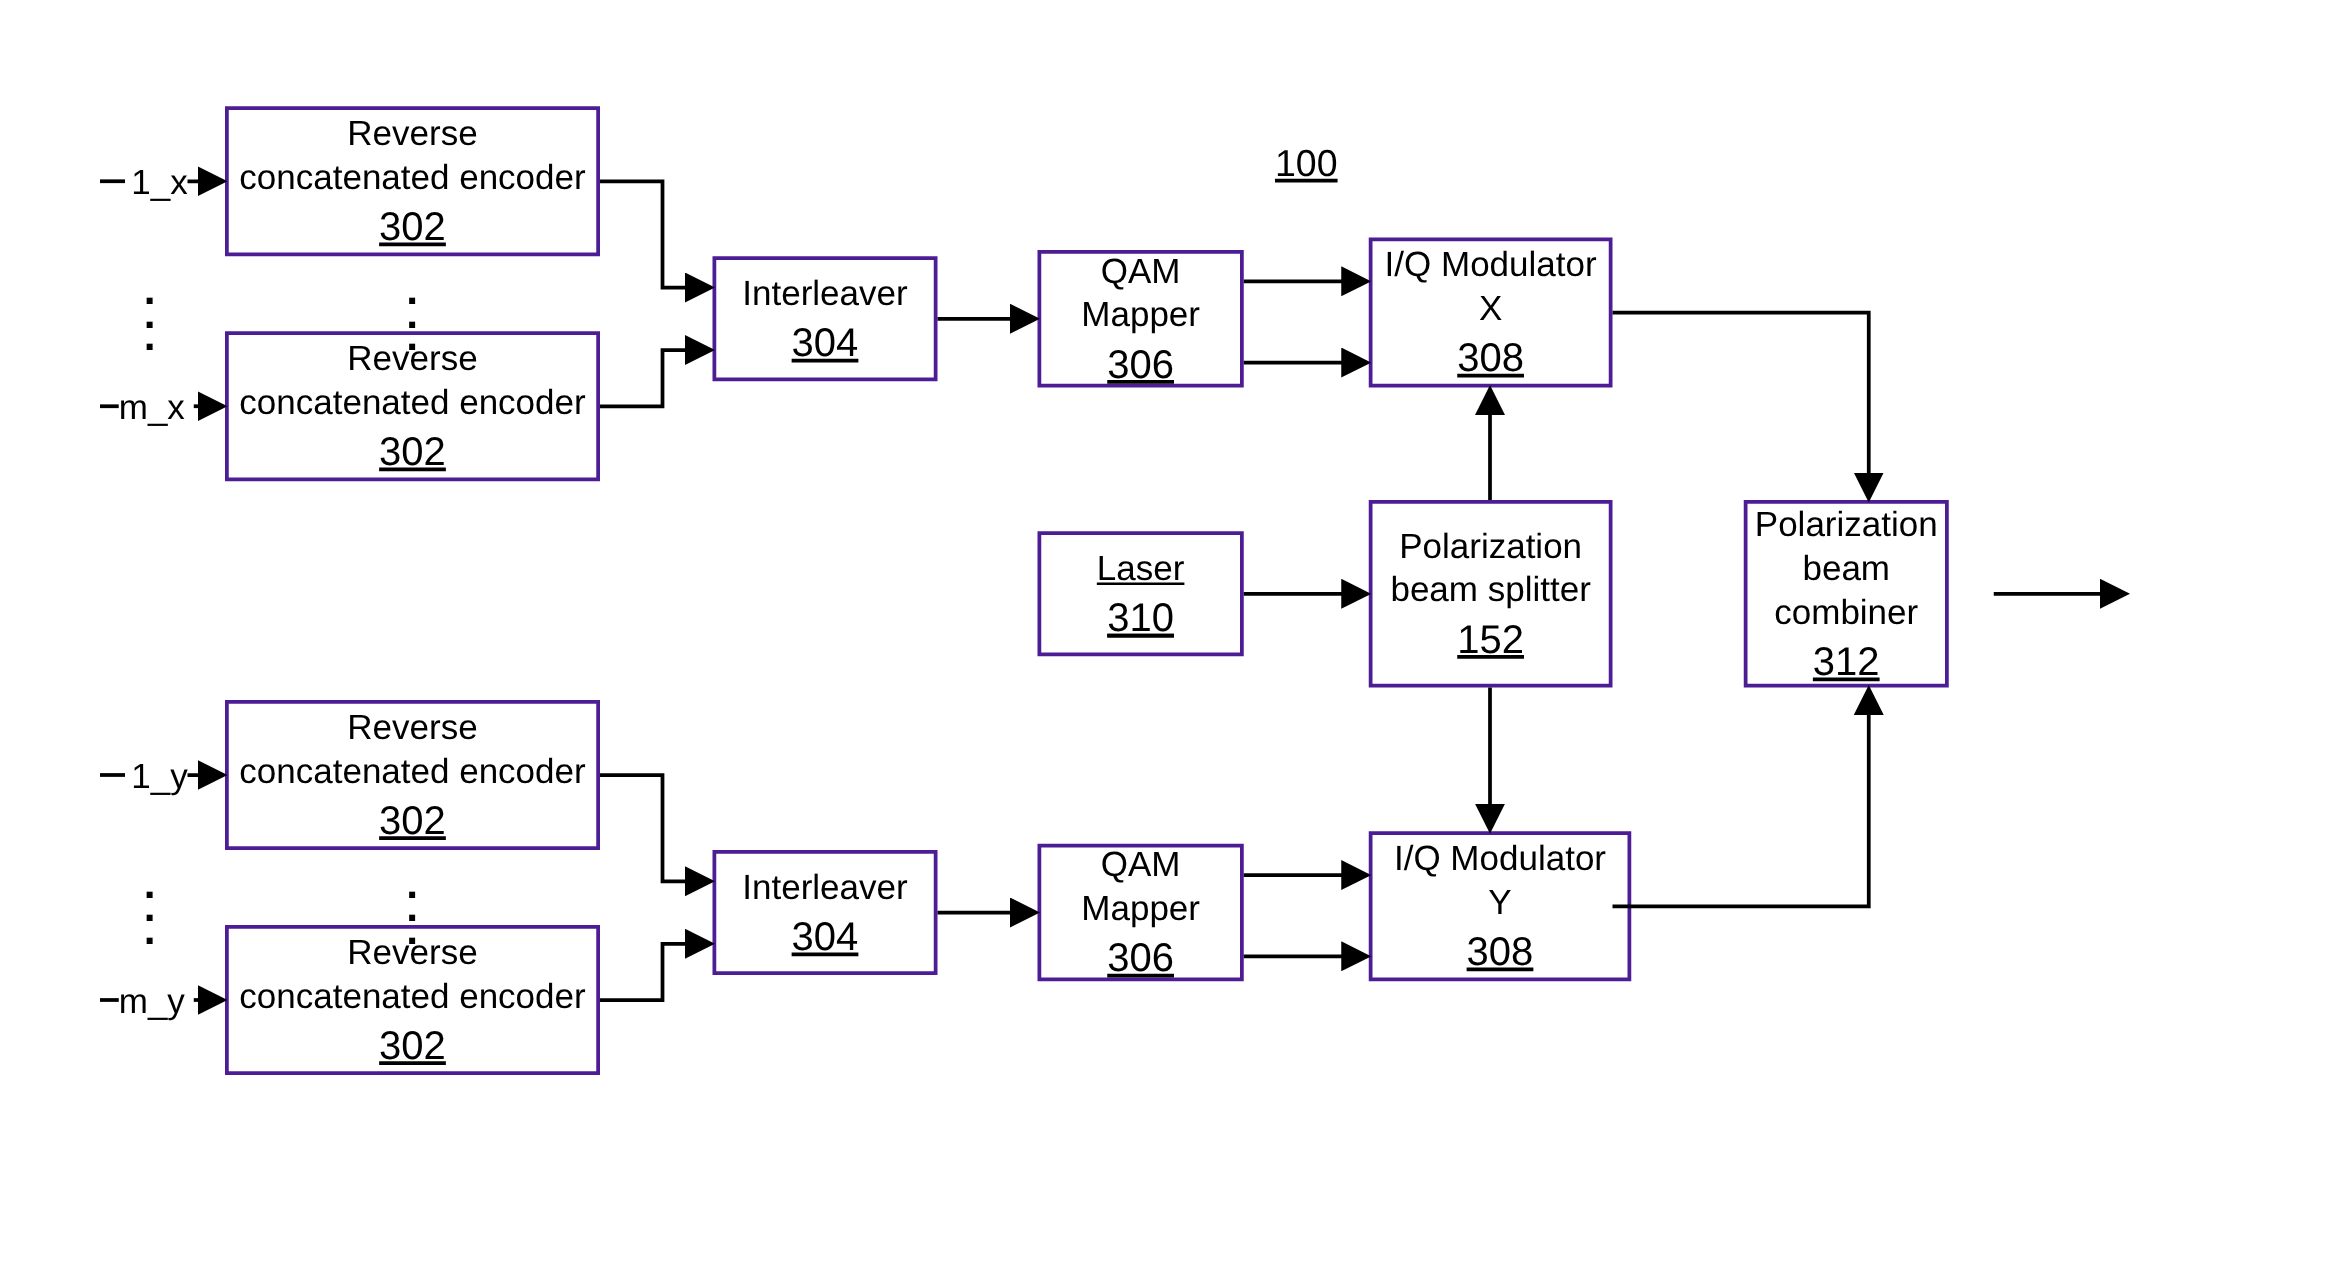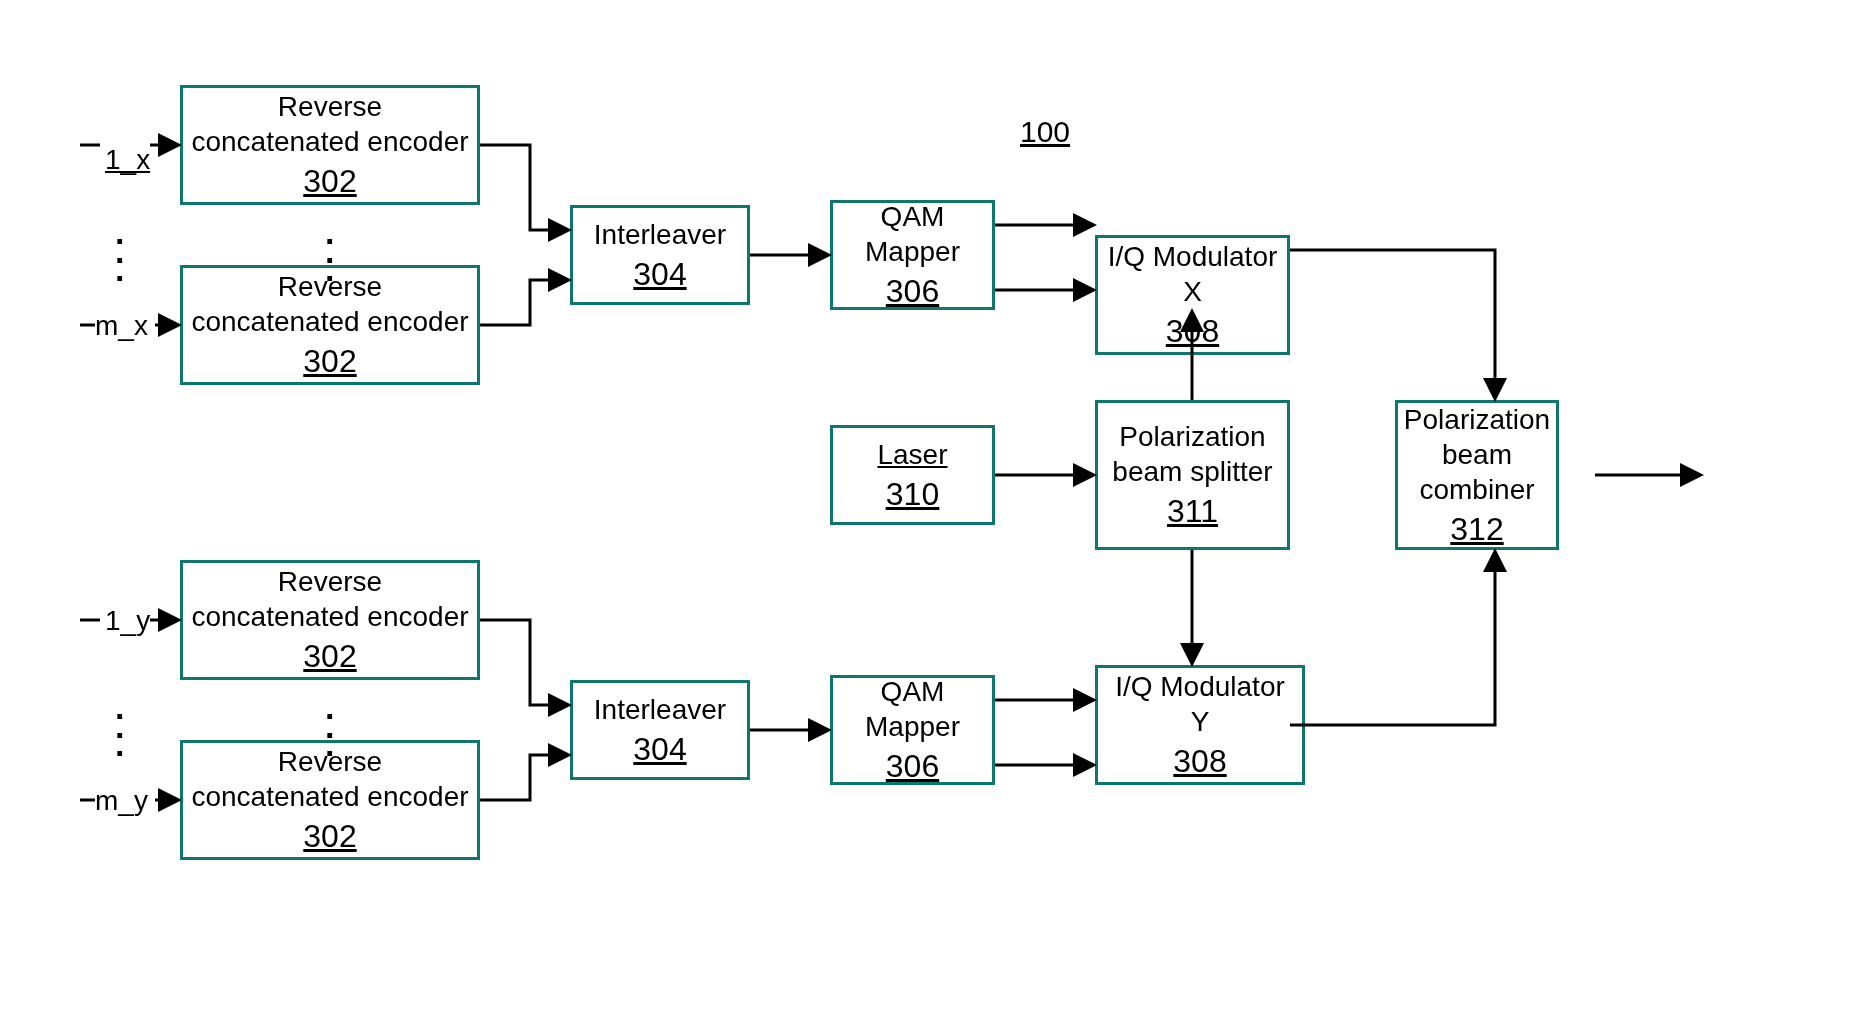--- a/index.html
+++ b/index.html
@@ -5,21 +5,21 @@
   * { box-sizing: border-box; margin: 0; padding: 0; }
   body {
     font-family: Arial, Helvetica, sans-serif;
     background: #fff;
     width: 1875px;
     height: 1024px;
     position: relative;
   }
   .block {
     position: absolute;
-    border: 3px solid #0f766e;
+    border: 3px solid #4c1d95;
     background: #fff;
     display: flex;
     flex-direction: column;
     align-items: center;
     justify-content: center;
     text-align: center;
     padding: 6px 8px;
     line-height: 1.25;
   }
   .block .label { font-size: 28px; }
@@ -66,33 +66,33 @@
 <div class="block" style="left:570px; top:205px; width:180px; height:100px;">
   <span class="label">Interleaver</span>
   <span class="ref">304</span>
 </div>
 
 <div class="block" style="left:830px; top:200px; width:165px; height:110px;">
   <span class="label">QAM Mapper</span>
   <span class="ref">306</span>
 </div>
 
-<div class="block" style="left:1095px; top:190px; width:195px; height:120px;margin-top:45px;">
+<div class="block" style="left:1095px; top:190px; width:195px; height:120px;">
   <span class="label">I/Q Modulator X</span>
   <span class="ref">308</span>
 </div>
 
 <div class="block" style="left:830px; top:425px; width:165px; height:100px;text-decoration:underline;">
   <span class="label">Laser</span>
   <span class="ref">310</span>
 </div>
 
 <div class="block" style="left:1095px; top:400px; width:195px; height:150px;">
   <span class="label">Polarization beam splitter</span>
-  <span class="ref">311</span>
+  <span class="ref">152</span>
 </div>
 
 <div class="block" style="left:1395px; top:400px; width:164px; height:150px;">
   <span class="label">Polarization beam combiner</span>
   <span class="ref">312</span>
 </div>
 
 <div class="block" style="left:180px; top:560px; width:300px; height:120px;">
   <span class="label">Reverse concatenated encoder</span>
   <span class="ref">302</span>
@@ -111,21 +111,21 @@
 <div class="block" style="left:830px; top:675px; width:165px; height:110px;">
   <span class="label">QAM Mapper</span>
   <span class="ref">306</span>
 </div>
 
 <div class="block" style="left:1095px; top:665px; width:210px; height:120px;">
   <span class="label">I/Q Modulator Y</span>
   <span class="ref">308</span>
 </div>
 
-<div class="input-label" style="left:105px; top:144px;text-decoration:underline;">1_x</div>
+<div class="input-label" style="left:105px; top:130px;">1_x</div>
 <div class="input-label" style="left:95px; top:310px;">m_x</div>
 <div class="input-label" style="left:105px; top:605px;">1_y</div>
 <div class="input-label" style="left:95px; top:785px;">m_y</div>
 
 <div class="vdots" style="left:115px; top:223px;">.<br>.<br>.</div>
 <div class="vdots" style="left:325px; top:223px;">.<br>.<br>.</div>
 <div class="vdots" style="left:115px; top:698px;">.<br>.<br>.</div>
 <div class="vdots" style="left:325px; top:698px;">.<br>.<br>.</div>
 
 <svg class="wires">

